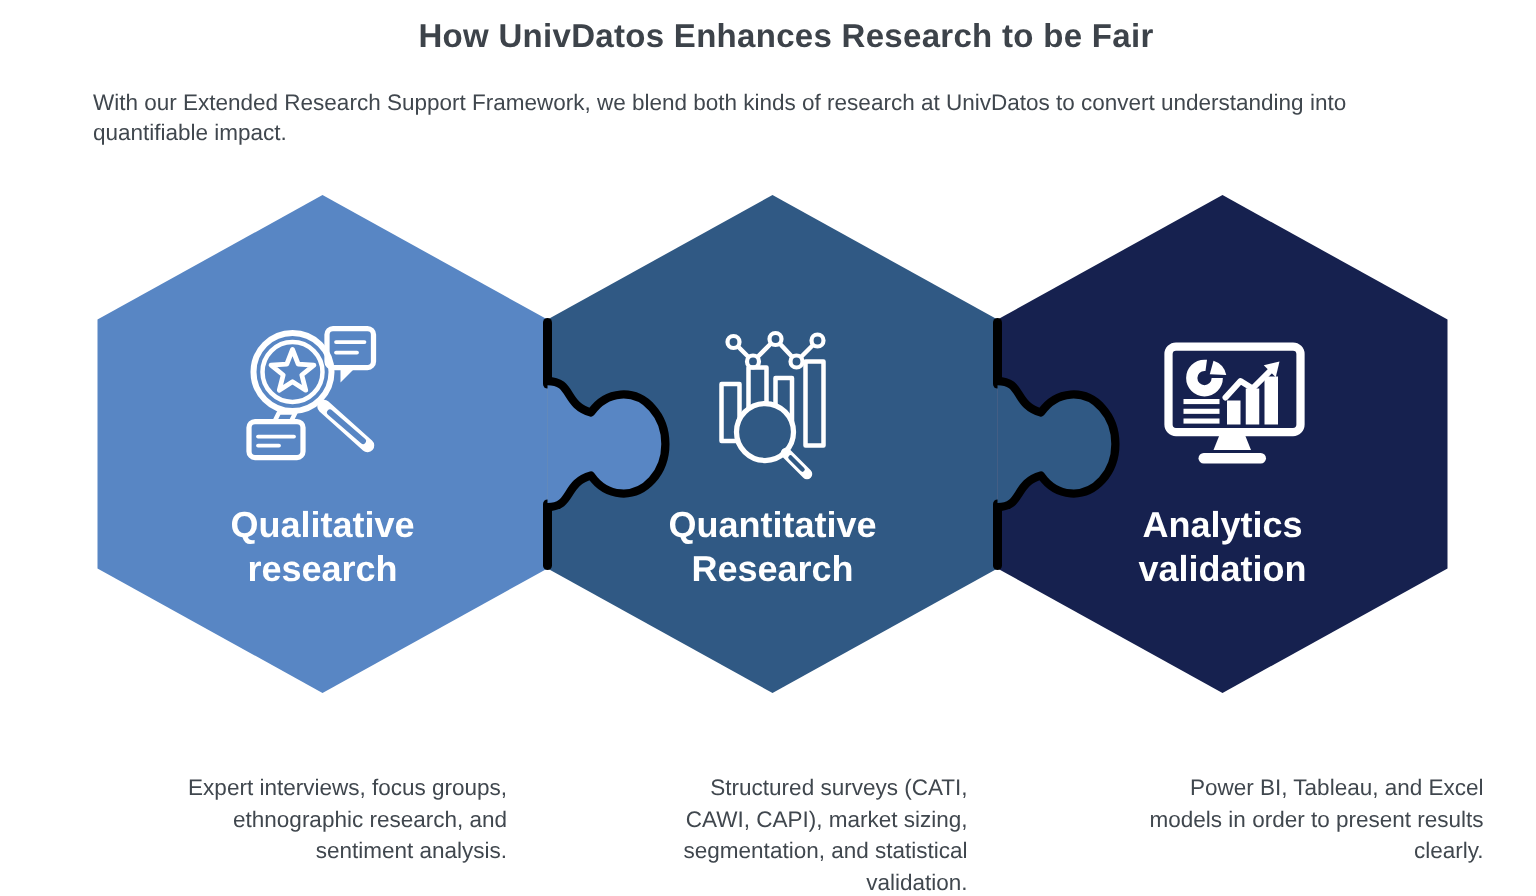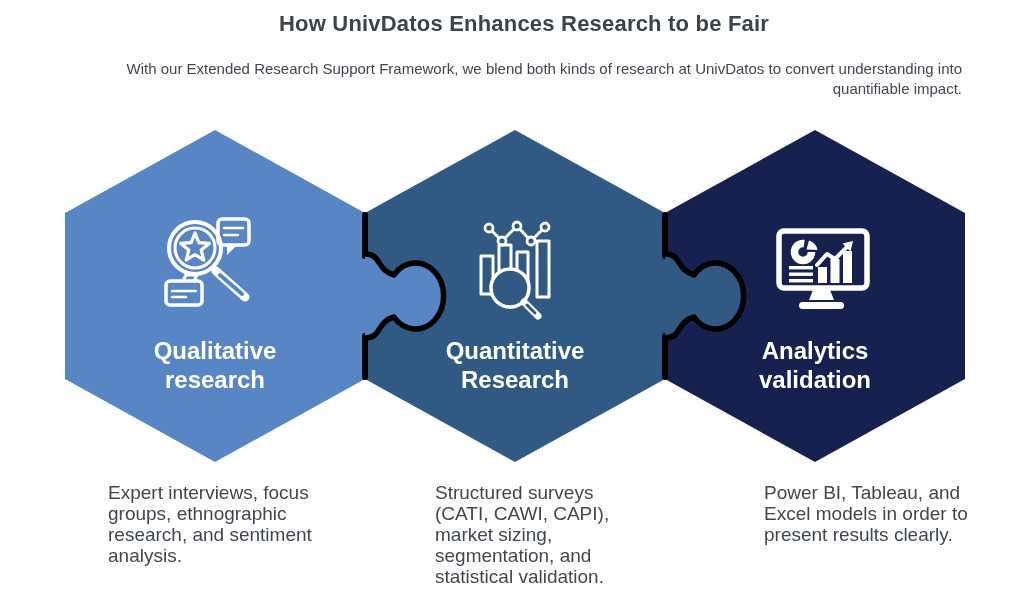--- a/index.html
+++ b/index.html
@@ -9,21 +9,21 @@
     font-family:"Liberation Sans",sans-serif;
   }
   .title{
     position:absolute;top:11px;left:0;right:0;text-align:center;
     font-size:22px;font-weight:bold;color:var(--heading-text,#3d434a);
     letter-spacing:.2px;
     padding-left:24px;
   }
   .subtitle{
     position:absolute;top:59px;left:0;right:0;margin:0 auto;max-width:900px;
-    text-align:right;font-size:15px;line-height:20px;color:var(--body-text,#40474e);
+    text-align:left;font-size:15px;line-height:20px;color:var(--body-text,#40474e);
   }
   .diagram{position:absolute;left:0;top:0;width:1024px;height:597px;}
   .hex0{fill:var(--piece0);}
   .hex1{fill:var(--piece1);}
   .hex2{fill:var(--piece2);}
   .junction{stroke:var(--connector-outline,#000);stroke-width:6;stroke-linecap:round;}
   .knob{stroke:var(--connector-outline,#000);stroke-width:5.5;stroke-linecap:round;stroke-linejoin:round;}
   .knob0{fill:var(--piece0);}
   .knob1{fill:var(--piece1);}
   .s-line{stroke:var(--icon,#fff);fill:none;stroke-linecap:round;stroke-linejoin:round;}
@@ -33,22 +33,22 @@
   .cover0{stroke:var(--piece0);fill:none;stroke-linecap:round;}
   .cover1{stroke:var(--piece1);fill:none;stroke-linecap:round;}
   .piece-label{
     position:absolute;width:190px;text-align:center;
     font-size:24px;line-height:29px;font-weight:bold;color:var(--label-text,#fff);
   }
   .label-0{left:120px;top:336px;}
   .label-1{left:420px;top:336px;}
   .label-2{left:720px;top:336px;}
   .piece-desc{
-    position:absolute;top:482px;text-align:left;
-    font-size:19px;line-height:21px;color:var(--body-text,#40474e);
+    position:absolute;top:515px;text-align:right;
+    font-size:15px;line-height:21px;color:var(--body-text,#40474e);
   }
   .desc-0{left:108px;width:230px;}
   .desc-1{left:435px;width:210px;}
   .desc-2{left:733px;width:225px;margin-left:31px;}
 </style>
 </head>
 <body>
 
 <div class="stage">
 

